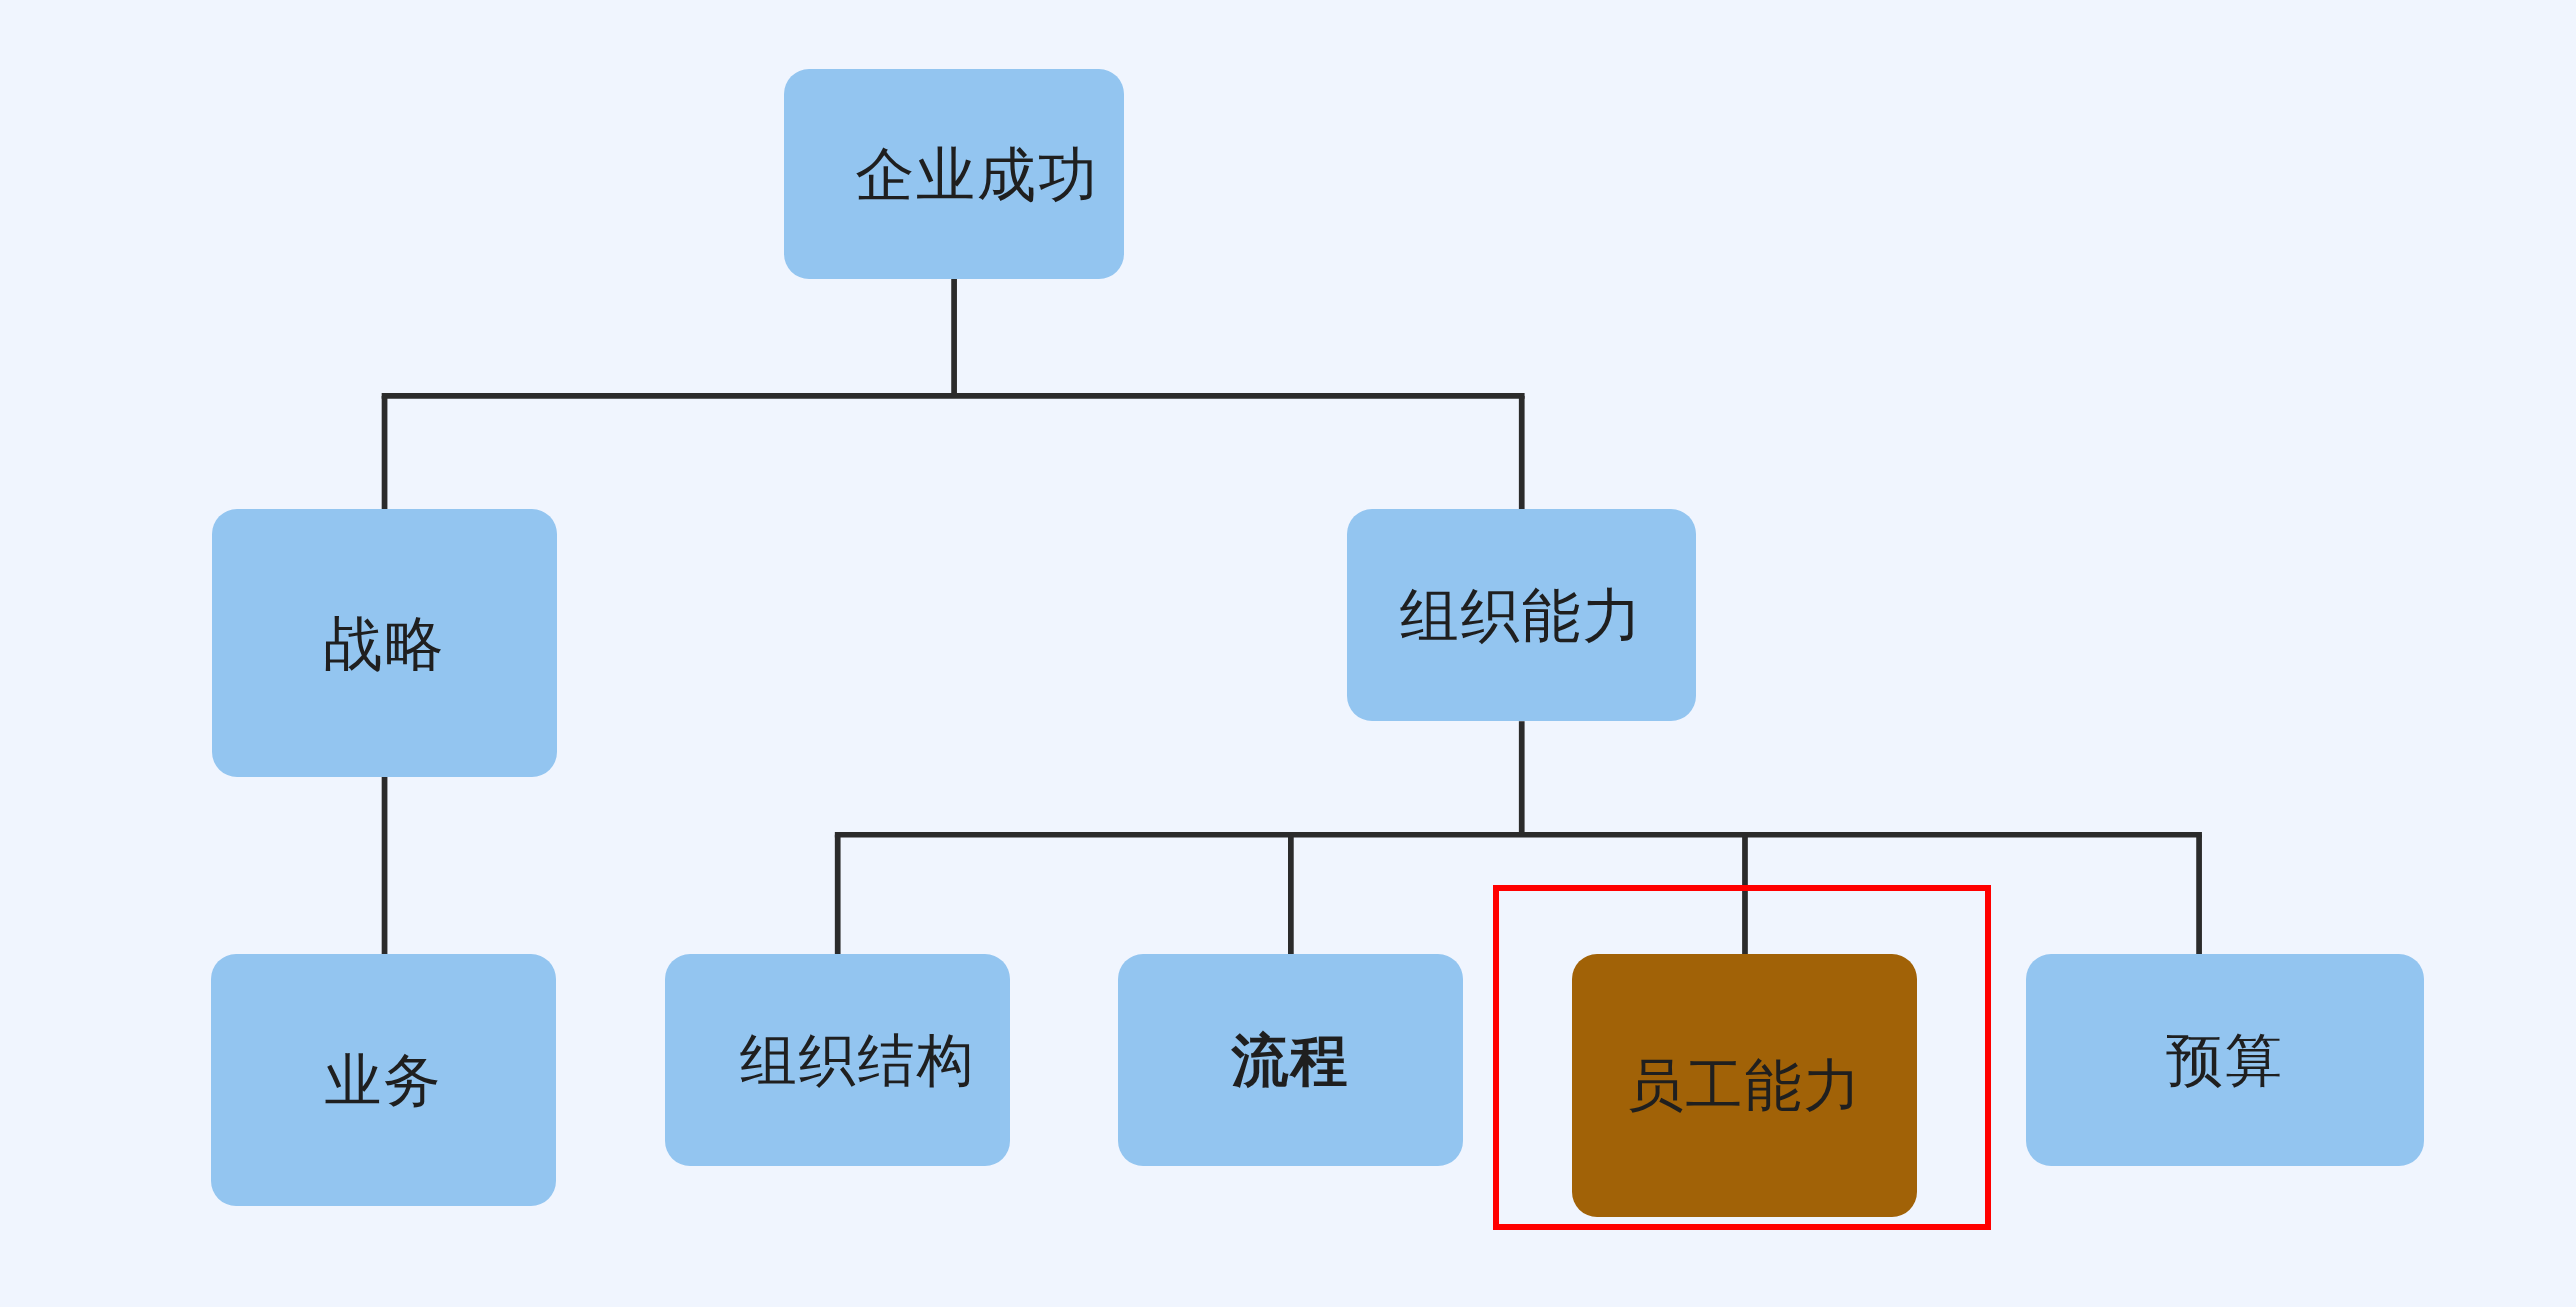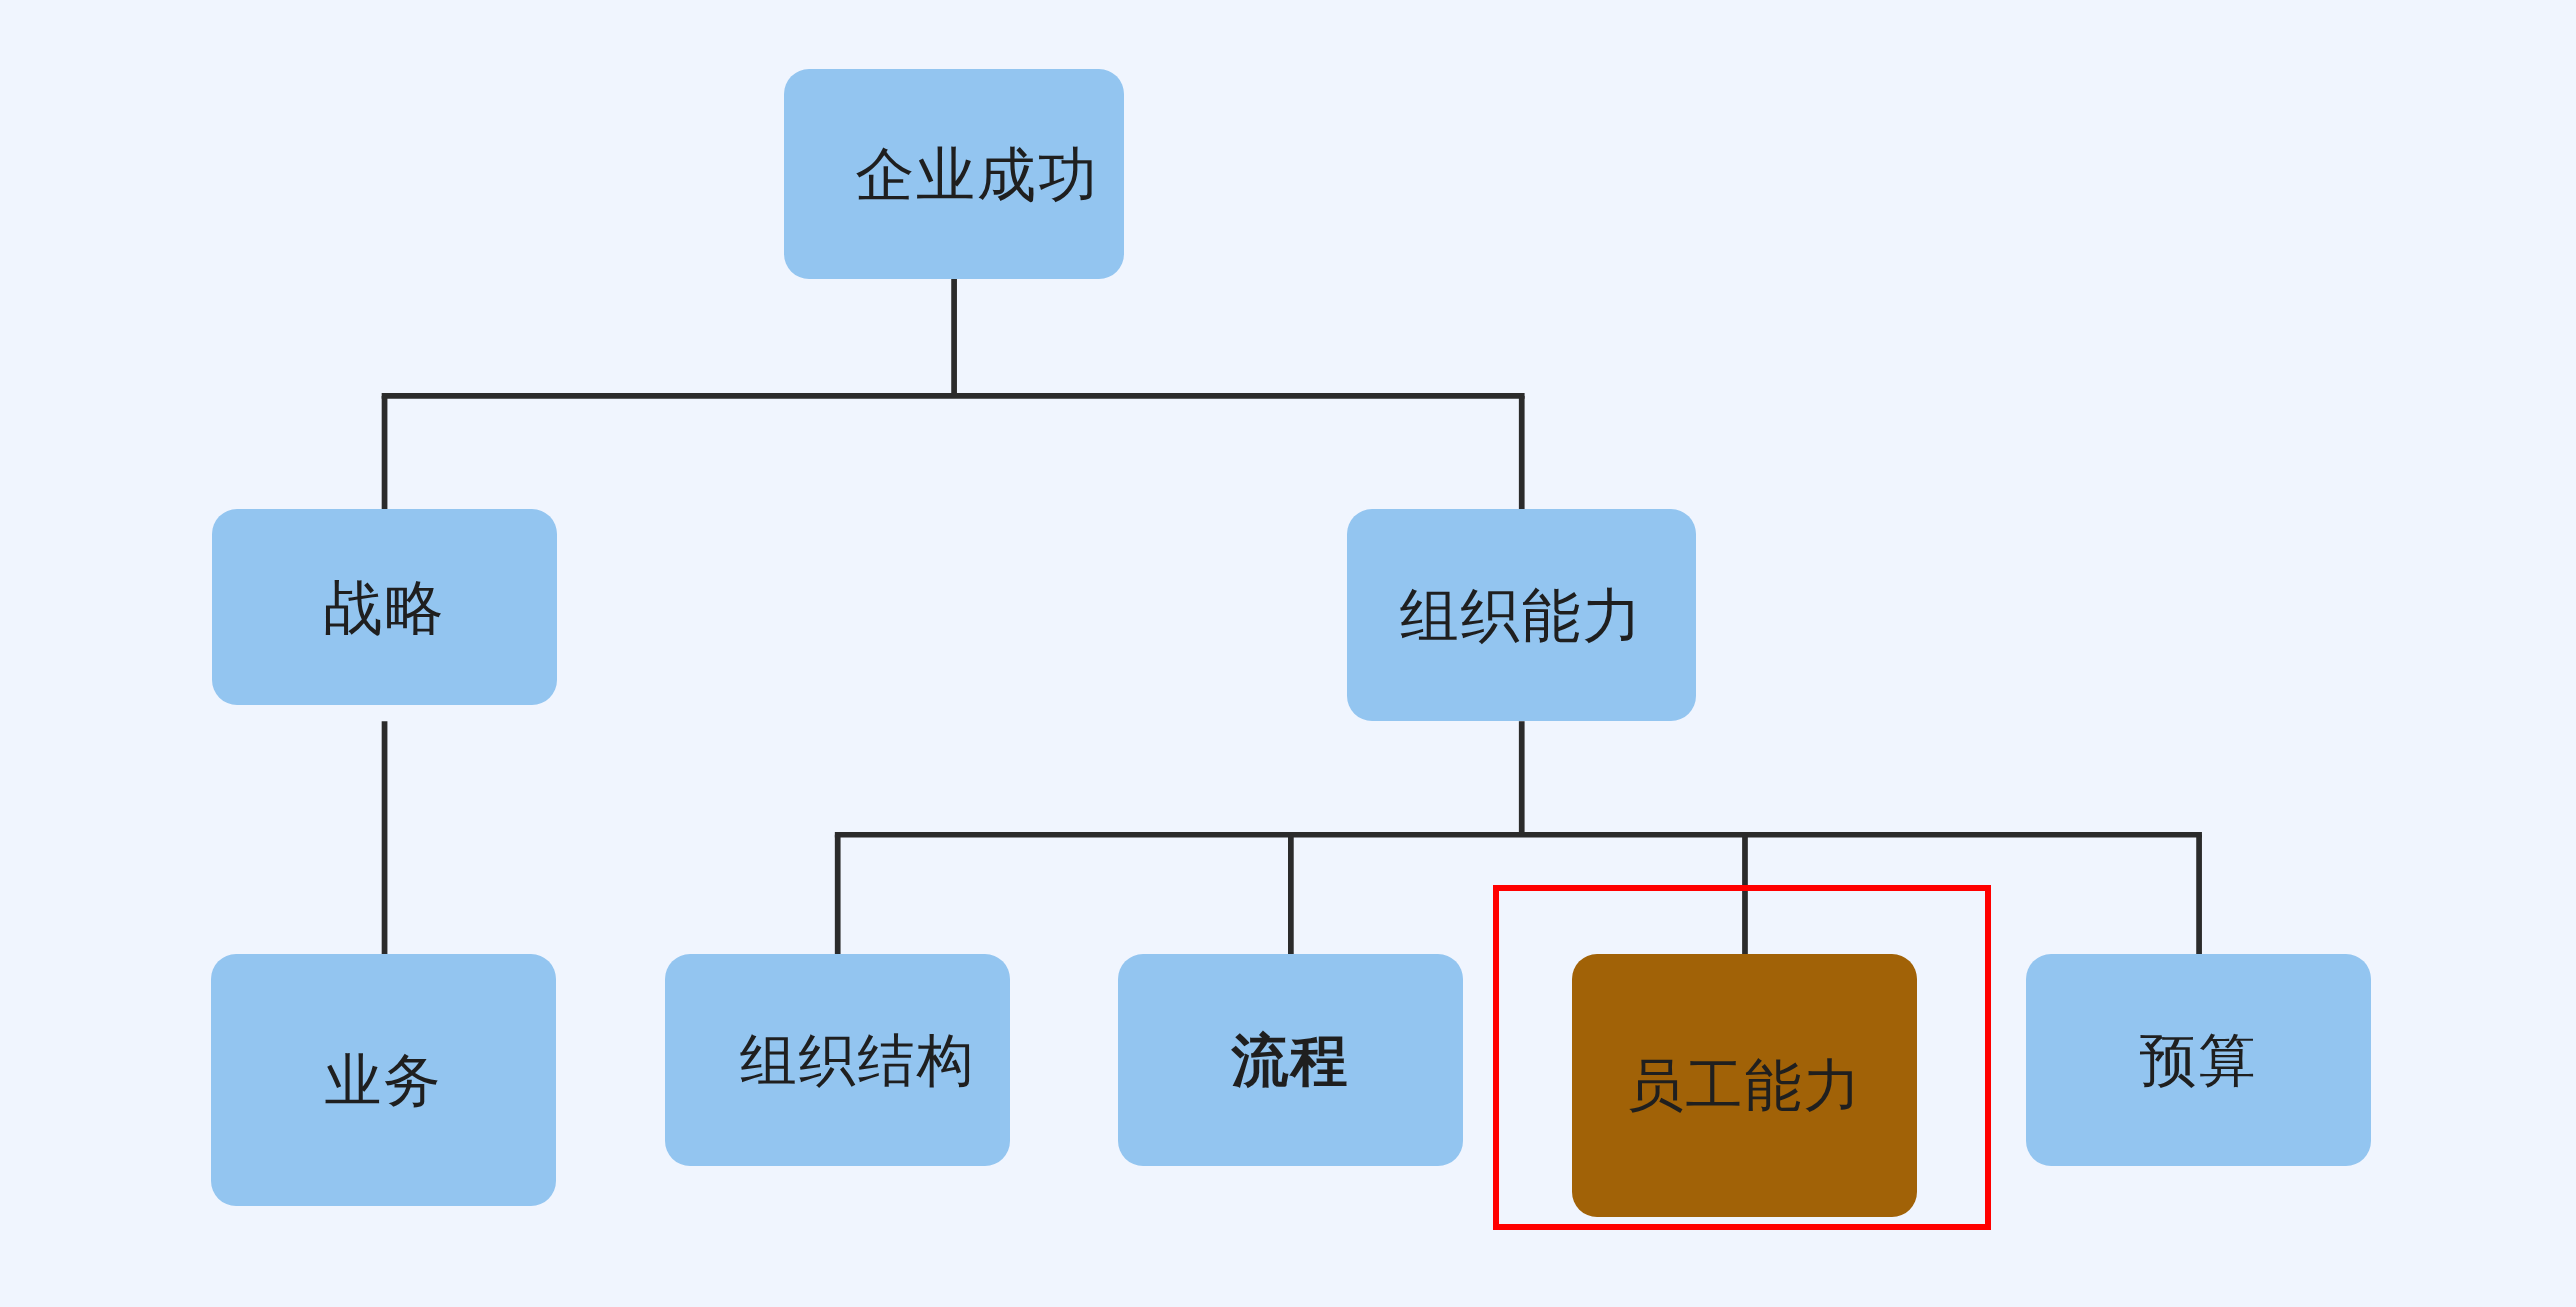--- a/index.html
+++ b/index.html
@@ -67,39 +67,39 @@
       <line x1="878" y1="875" x2="878" y2="1000" stroke="#2b2b2b" stroke-width="6" stroke-linecap="butt"></line>
       <line x1="1353" y1="875" x2="1353" y2="1000" stroke="#2b2b2b" stroke-width="6" stroke-linecap="butt"></line>
       <line x1="1829" y1="875" x2="1829" y2="1000" stroke="#2b2b2b" stroke-width="6" stroke-linecap="butt"></line>
       <line x1="2305" y1="875" x2="2305" y2="1000" stroke="#2b2b2b" stroke-width="6" stroke-linecap="butt"></line>
     </svg>
 
   <div id="nodes-layer">
       <div class="node lvl0" style="left: 784px; top: 69px; width: 340px; height: 210px; background: rgb(147, 197, 240); color: rgb(31, 31, 31);">
         <span class="node-label">企业成功</span>
       </div>
-      <div class="node lvl1" style="left: 212px; top: 509px; width: 345px; height: 196px; background: rgb(147, 197, 240); color: rgb(31, 31, 31);">
+      <div class="node lvl1" style="left: 212px; top: 509px; width: 345px; height: 268px; background: rgb(147, 197, 240); color: rgb(31, 31, 31);">
         <span class="node-label">战略</span>
       </div>
       <div class="node lvl1" style="left: 1347px; top: 509px; width: 349px; height: 212px; background: rgb(147, 197, 240); color: rgb(31, 31, 31);">
         <span class="node-label">组织能力</span>
       </div>
       <div class="node lvl2" style="left: 211px; top: 954px; width: 345px; height: 252px; background: rgb(147, 197, 240); color: rgb(31, 31, 31);">
         <span class="node-label">业务</span>
       </div>
       <div class="node lvl2" style="left: 665px; top: 954px; width: 345px; height: 212px; background: rgb(147, 197, 240); color: rgb(31, 31, 31); padding-left: 40px;">
         <span class="node-label">组织结构</span>
       </div>
       <div class="node lvl2" style="left: 1118px; top: 954px; width: 345px; height: 212px; background: rgb(147, 197, 240); color: rgb(31, 31, 31); font-weight: bold;">
         <span class="node-label">流程</span>
       </div>
       <div class="node lvl2" style="left: 1572px; top: 954px; width: 345px; height: 263px; background: #a16207; color: rgb(31, 31, 31);">
         <span class="node-label">员工能力</span>
       </div>
-      <div class="node lvl2" style="left: 2026px; top: 954px; width: 345px; height: 212px; background: rgb(147, 197, 240); color: rgb(31, 31, 31);">
+      <div class="node lvl2" style="left: 2026px; top: 954px; width: 398px; height: 212px; background: rgb(147, 197, 240); color: rgb(31, 31, 31);">
         <span class="node-label">预算</span>
       </div>
     </div>
 
   <div class="highlight-box" id="highlight-box" style="left: 1493px; top: 885px; width: 498px; height: 345px; border: 6.7px solid rgb(255, 0, 0);"></div>
 
 </div>
 
 
 </body></html>

